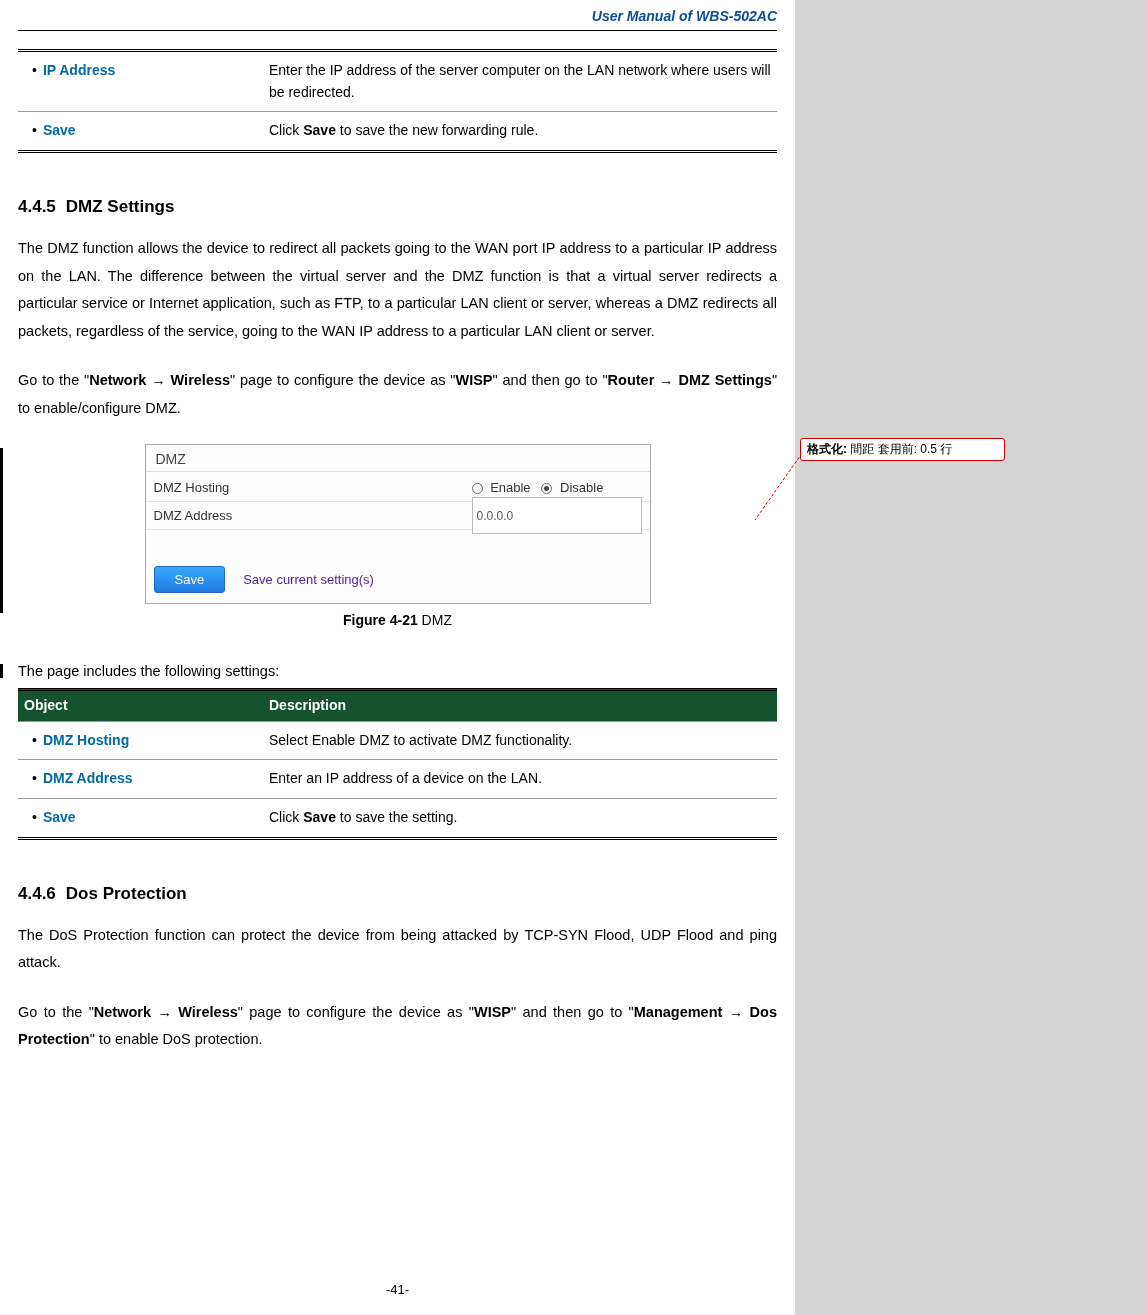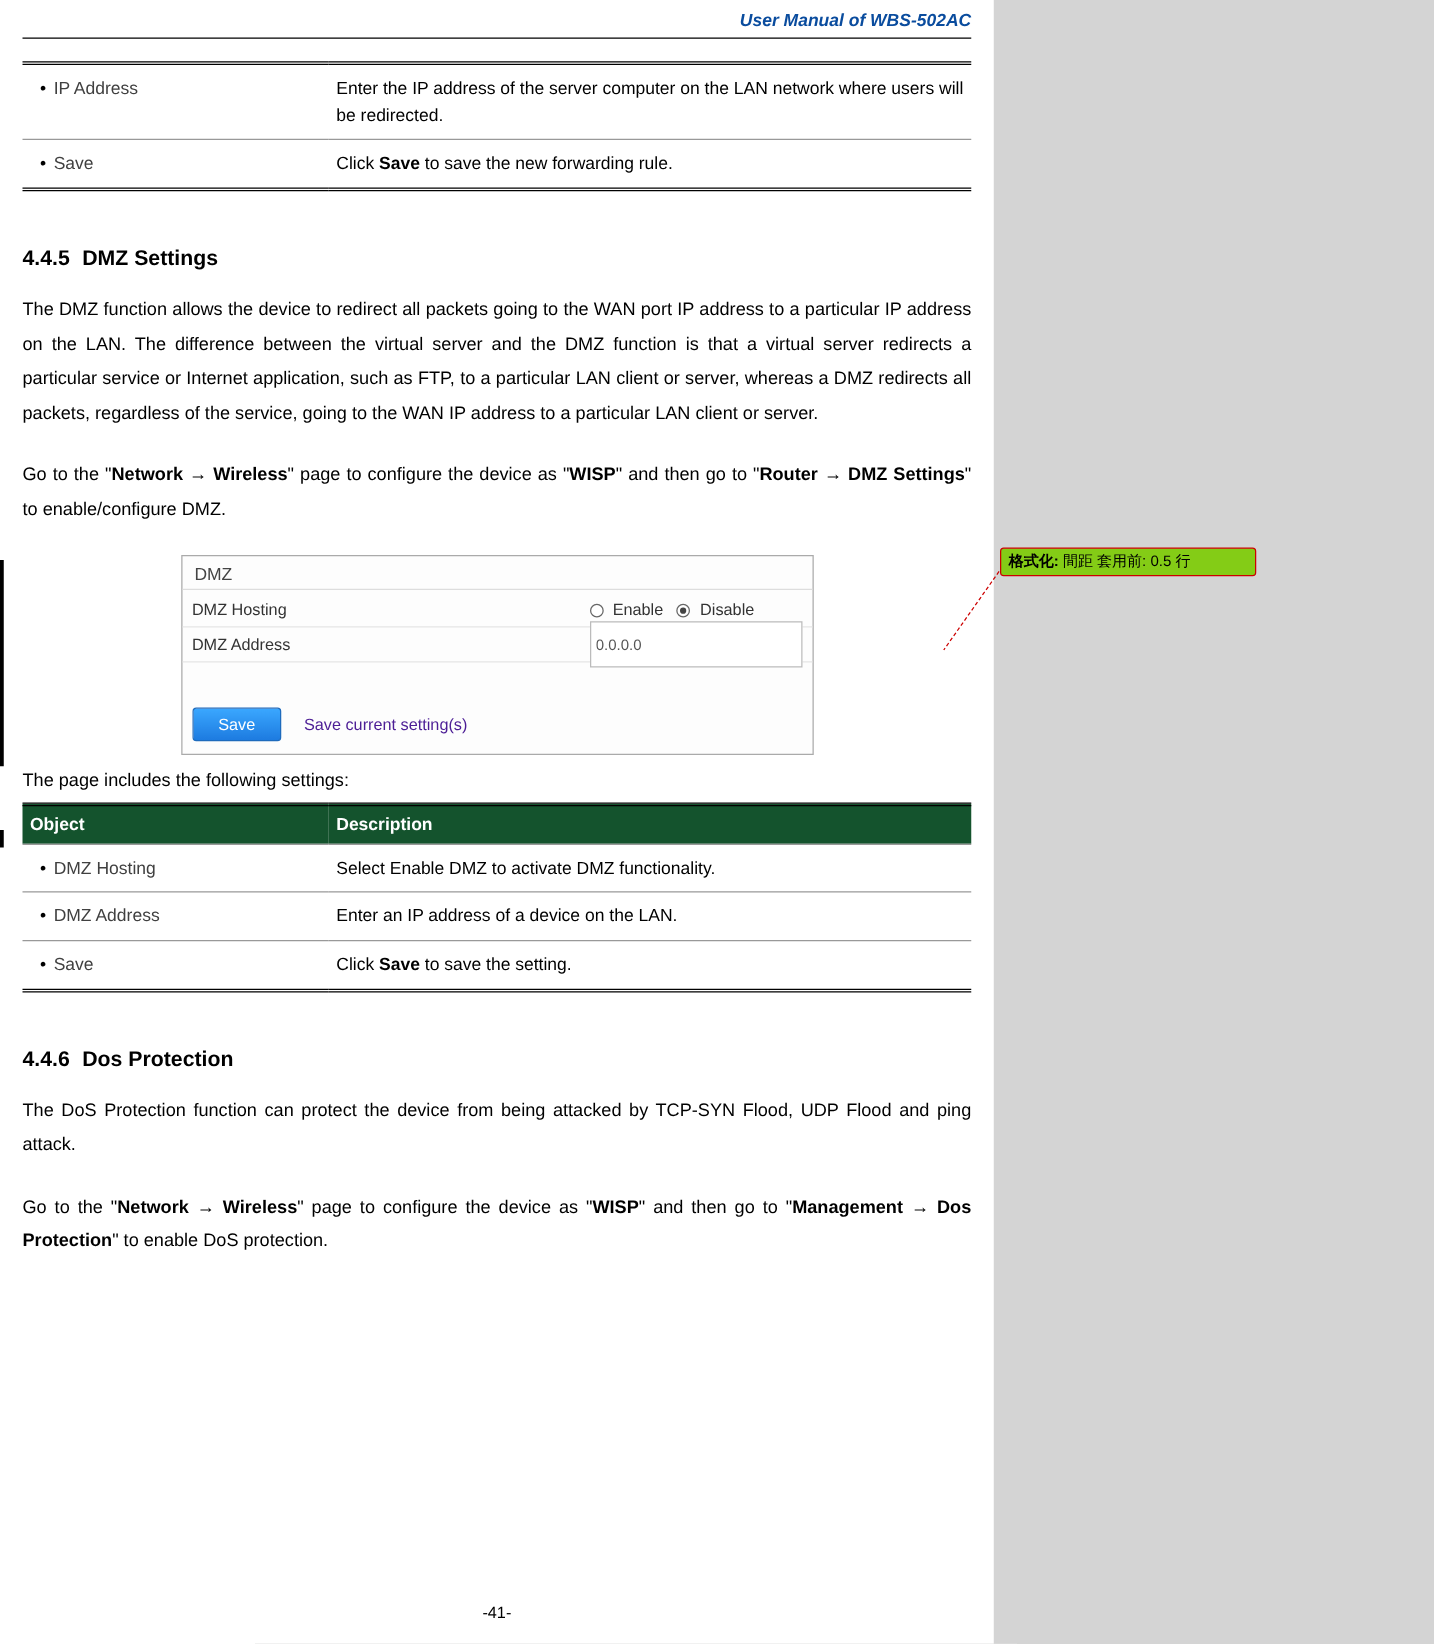--- a/index.html
+++ b/index.html
@@ -45,22 +45,22 @@
     vertical-align: top;
     line-height: 1.55;
   }
   .settings-table thead th {
     background: #14532d;
     color: #fff;
     font-weight: bold;
     padding: 4px 6px;
   }
   .settings-table tbody tr td:first-child {
-    color: #404040;
-    font-weight: normal;
+    color: #0369a1;
+    font-weight: bold;
     width: 245px;
   }
   .settings-table tbody tr {
     border-top: 1px solid #999;
   }
   .bullet::before {
     content: "•";
     color: #000;
     font-weight: normal;
     margin: 0 6px 0 8px;
@@ -169,21 +169,21 @@
     position: absolute;
     pointer-events: none;
   }
   .comment-box {
     position: absolute;
     left: 800px;
     top: 438px;
     width: 205px;
     border: 1px solid #c00;
     border-radius: 3px;
-    background: #84cc16;
+    background: #ffffff;
     font-size: 12px;
     padding: 2px 6px;
     color: #000;
     font-family: "Microsoft JhengHei", Arial, sans-serif;
   }
   .comment-box b { font-weight: bold; }
   .sidebar {
     position: absolute;
     left: 795px;
     top: 0;
@@ -243,20 +243,23 @@
         <div class="rval">
           <input type="text" value="0.0.0.0" style="">
         </div>
       </div>
     </div>
     <div class="dmz-footer">
       <button class="btn-save">Save</button>
       <span class="save-text">Save current setting(s)</span>
     </div>
   </div>
+  <div class="figure-caption">
+    <b>Figure 4-21</b><span> DMZ</span>
+  </div>
 
   <div class="changebar" style="top:664px;height:14px"></div>
 
   <p class="body-para" style="margin-bottom:2px">The page includes the following settings:</p>
 
   <table class="settings-table">
     <thead>
       <tr>
         <th>Object</th>
         <th>Description</th>

